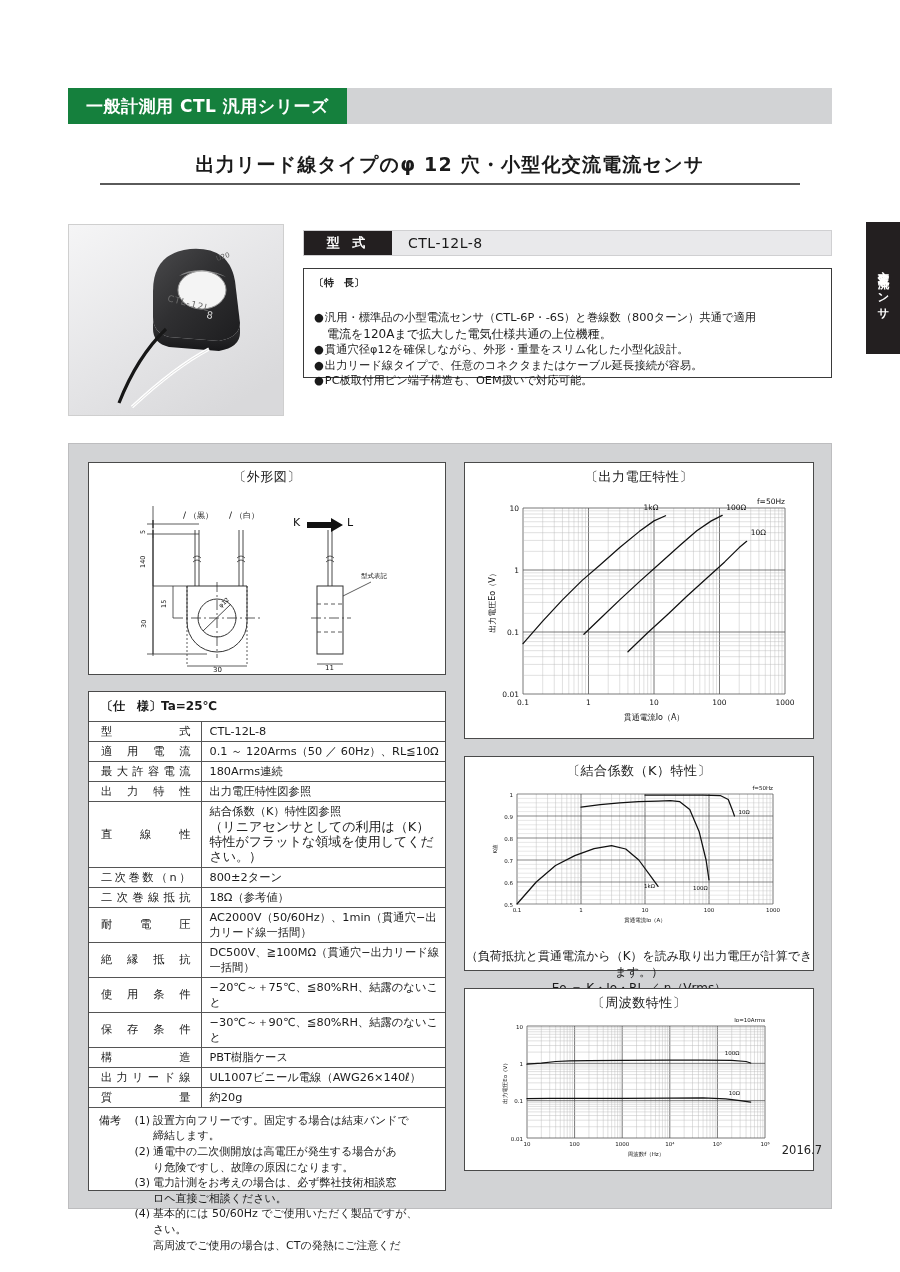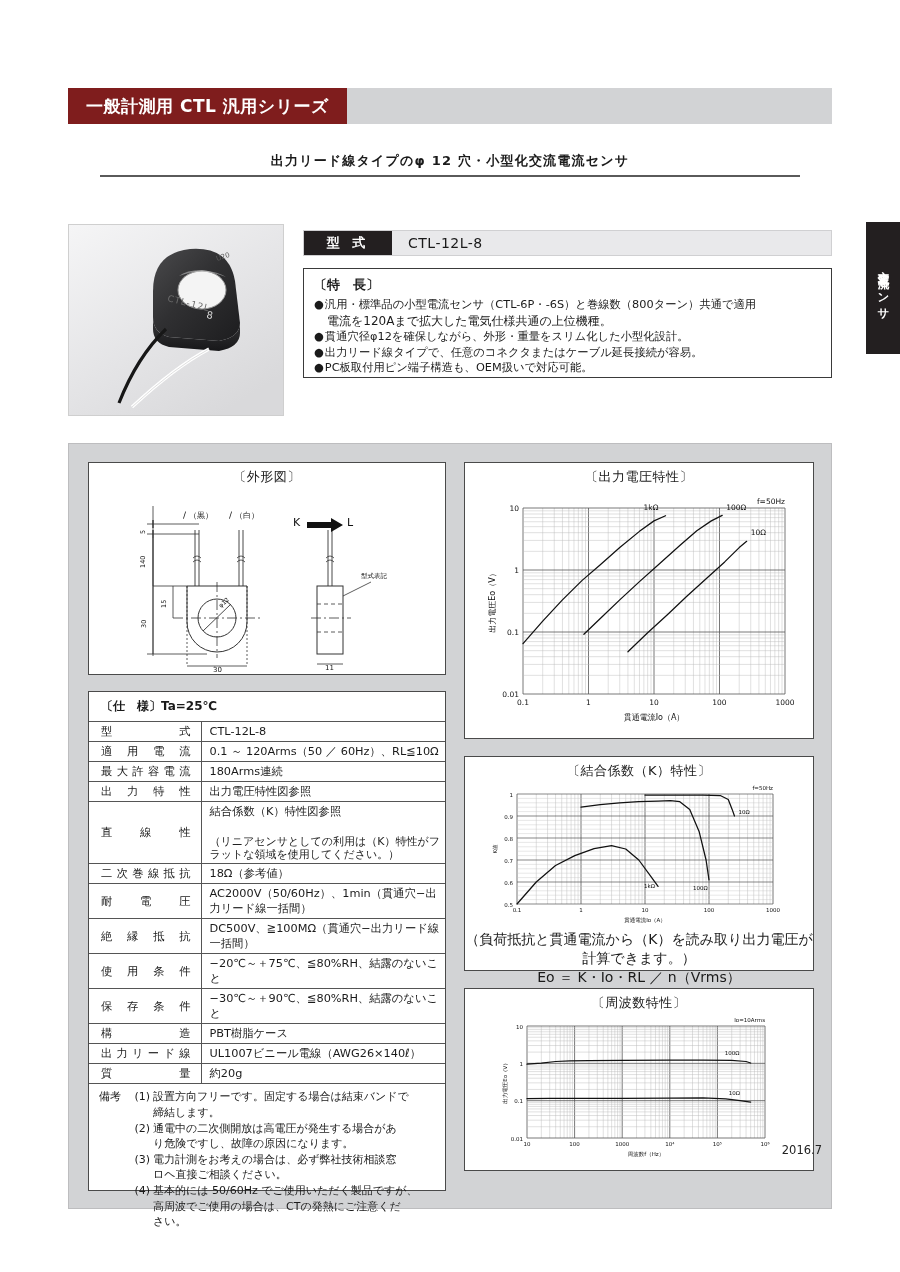--- a/index.html
+++ b/index.html
@@ -10,30 +10,30 @@
     font-family:"DejaVu Sans","Liberation Sans",sans-serif;
     color:#1a1a1a;
     position:relative;
     overflow:hidden;
   }
   .page { position:absolute; inset:0; }
 
   
   .hdr-wrap { position:absolute; left:68px; top:88px; width:764px; height:36px; display:flex; }
   .hdr-black {
-    background:#7f1d1d; color:#fff;
+    background:#15803d; color:#fff;
     padding:0 18px; display:flex; align-items:center;
     font-size:17px; font-weight:bold; letter-spacing:.5px;
     white-space:nowrap;
   }
   .hdr-grey { flex:1; background:#d2d3d5; }
 
   
   .subtitle-wrap { position:absolute; left:100px; top:152px; width:700px; text-align:center; }
-  .subtitle { font-size:13px; font-weight:bold; letter-spacing:1.2px; }
+  .subtitle { font-size:19px; font-weight:bold; letter-spacing:1.2px; }
   .subtitle-rule { margin-top:5px; border-bottom:2px solid #5a5a5a; }
 
   
   .side-tab {
     position:absolute; left:866px; top:222px; width:34px; height:132px;
     background:#231f20; color:#fff;
     display:flex; align-items:center; justify-content:center;
     writing-mode:vertical-rl; text-orientation:upright;
     font-size:11.5px; letter-spacing:2px; font-weight:bold;
   }
@@ -42,21 +42,21 @@
   .photo-box { position:absolute; left:68px; top:224px; width:216px; height:192px;
     border:1px solid #cfcfcf; background:linear-gradient(150deg,#f3f3f3 0%,#e3e3e5 55%,#dcdcde 100%); overflow:hidden;}
 
   
   .model-bar { position:absolute; left:303px; top:230px; width:529px; height:26px; display:flex; background:#e9e9eb; border:1px solid #d0d0d2;}
   .model-label { background:#231f20; color:#fff; width:88px; display:flex; align-items:center; justify-content:center; font-size:13px; font-weight:bold; letter-spacing:4px; }
   .model-value { display:flex; align-items:center; padding-left:16px; font-size:14px; letter-spacing:.5px; }
 
   
   .feat-box { position:absolute; left:303px; top:268px; width:529px; height:110px; border:1px solid #3a3a3a; background:#fff; padding:7px 10px 0 10px; }
-  .feat-title { font-size:13px; font-weight:bold; margin-bottom:3px; }
+  .feat-title { font-size:10px; font-weight:bold; margin-bottom:20px; }
   .feat-li { font-size:11.3px; line-height:1.38; display:flex; }
   .feat-li .bullet { margin-right:1px; }
   .feat-cont { font-size:12px; line-height:1.38; padding-left:13px; }
 
   
   .panel { position:absolute; left:68px; top:443px; width:764px; height:766px; background:#d2d3d5; border:1px solid #bdbdbf; }
 
   .card { position:absolute; background:#fff; border:1px solid #4a4a4a; }
   .card-title { text-align:center; font-size:13px; font-weight:normal; padding-top:5px; letter-spacing:.5px; }
 
@@ -69,21 +69,21 @@
   
   #card-k     { left:395px; top:312px; width:350px; height:215px; }
   
   #card-freq  { left:395px; top:544px; width:350px; height:183px; }
 
   .spec-head { font-size:12px; font-weight:bold; padding:6px 0 6px 12px; }
   table.spec { width:100%; border-collapse:collapse; table-layout:fixed; }
   table.spec td { border-top:1px solid #555; border-bottom:1px solid #555; padding:2px 4px; font-size:11.3px; vertical-align:middle; }
   table.spec td.k { width:112px; border-right:1px solid #555; text-align:justify; text-align-last:justify; padding-left:12px; padding-right:10px; white-space:nowrap; }
   table.spec td.v { padding-left:8px; }
-  .small-note { font-size:11px; line-height:1.15; color:#222; display:block; margin-top:17px;}
+  .small-note { font-size:13px; line-height:1.15; color:#222; display:block; margin-top:1px;}
   .v-sm { font-size:9.6px; }
 
   .remarks { font-size:11px; line-height:1.42; padding:5px 8px 0 10px; }
   .rm-row { display:flex; }
   .rm-num { width:34px; flex:none; text-align:right; padding-right:3px; }
   .rm-lbl { width:28px; flex:none; }
   .rm-txt { flex:1; }
 
   .footer-date { position:absolute; right:78px; top:1143px; font-size:11.5px; color:#222; }
 
@@ -262,20 +262,24 @@
             </tr>
           <tr>
               <td class="k">出 力 特 性</td>
               <td class="v">出力電圧特性図参照</td>
             </tr>
           <tr>
               <td class="k">直　線　性</td>
             <td class="v"><span>結合係数（K）特性図参照</span><span class="small-note">（リニアセンサとしての利用は（K）特性がフラットな領域を使用してください。）</span></td>
             </tr>
           <tr>
+              <td class="k">二次巻数（n）</td>
+              <td class="v">800±2ターン</td>
+            </tr>
+          <tr>
               <td class="k">二次巻線抵抗</td>
               <td class="v">18Ω（参考値）</td>
             </tr>
           <tr>
               <td class="k">耐　電　圧</td>
               <td class="v v-sm">AC2000V（50/60Hz）、1min（貫通穴−出力リード線一括間）</td>
             </tr>
           <tr>
               <td class="k">絶 縁 抵 抗</td>
               <td class="v v-sm">DC500V、≧100MΩ（貫通穴−出力リード線一括間）</td>
@@ -338,26 +342,26 @@
           </div>
 
         <div class="rm-row">
             <span class="rm-lbl"></span>
             <span class="rm-num" style="width:26px">(4)</span>
             <span class="rm-txt">基本的には 50/60Hz でご使用いただく製品ですが、</span>
           </div>
         <div class="rm-row">
             <span class="rm-lbl"></span>
             <span class="rm-num" style="width:26px"></span>
+            <span class="rm-txt">さい。</span>
+          </div>
+        <div class="rm-row">
+            <span class="rm-lbl"></span>
+            <span class="rm-num" style="width:26px"></span>
             <span class="rm-txt">高周波でご使用の場合は、CTの発熱にご注意くだ</span>
-          </div>
-        <div class="rm-row">
-            <span class="rm-lbl"></span>
-            <span class="rm-num" style="width:26px"></span>
-            <span class="rm-txt">さい。</span>
           </div>
       </div>
     </div>
 
     <div class="card" id="card-ev">
       <div class="card-title">〔出力電圧特性〕</div>
       <svg id="svg-ev" width="348" height="250" viewBox="0 0 348 250">
           <g>
             <rect x="58" y="22" width="262" height="186" fill="#fff" stroke="none"></rect>
             <line x1="58" y1="22" x2="58" y2="208" stroke="#555" stroke-width="0.8"></line>
@@ -530,21 +534,21 @@
             <text x="48" y="104.5" font-size="5.5" fill="#111" text-anchor="end" font-family="&quot;DejaVu Sans&quot;,&quot;Liberation Sans&quot;,sans-serif">0.6</text>
             <text x="48" y="82.5" font-size="5.5" fill="#111" text-anchor="end" font-family="&quot;DejaVu Sans&quot;,&quot;Liberation Sans&quot;,sans-serif">0.7</text>
             <text x="48" y="60.499999999999986" font-size="5.5" fill="#111" text-anchor="end" font-family="&quot;DejaVu Sans&quot;,&quot;Liberation Sans&quot;,sans-serif">0.8</text>
             <text x="48" y="38.5" font-size="5.5" fill="#111" text-anchor="end" font-family="&quot;DejaVu Sans&quot;,&quot;Liberation Sans&quot;,sans-serif">0.9</text>
             <text x="48" y="16.5" font-size="5.5" fill="#111" text-anchor="end" font-family="&quot;DejaVu Sans&quot;,&quot;Liberation Sans&quot;,sans-serif">1</text>
             <text x="180" y="142" font-size="5.5" fill="#111" text-anchor="middle" font-family="&quot;DejaVu Sans&quot;,&quot;Liberation Sans&quot;,sans-serif">貫通電流Io（A）</text>
             <text x="32" y="69" font-size="5.5" fill="#111" text-anchor="middle" font-family="&quot;DejaVu Sans&quot;,&quot;Liberation Sans&quot;,sans-serif" transform="rotate(-90 32 69)">K値</text>
             <text x="308" y="10" font-size="5.5" fill="#111" text-anchor="end" font-family="&quot;DejaVu Sans&quot;,&quot;Liberation Sans&quot;,sans-serif">f=50Hz</text>
           </g>
         </svg>
-      <div style="text-align:center;font-size:14px;line-height:1.35;margin-top:0px;">
+      <div style="text-align:center;font-size:12px;line-height:1.35;margin-top:18px;">
         <div>（負荷抵抗と貫通電流から（K）を読み取り出力電圧が計算できます。）</div>
         <div>Eo ＝ K・Io・RL ／ n（Vrms）</div>
       </div>
     </div>
 
     <div class="card" id="card-freq">
       <div class="card-title">〔周波数特性〕</div>
       <svg id="svg-freq" width="348" height="160" viewBox="0 0 348 160">
           <g>
             <rect x="62" y="14" width="238" height="112" fill="#fff" stroke="none"></rect>

